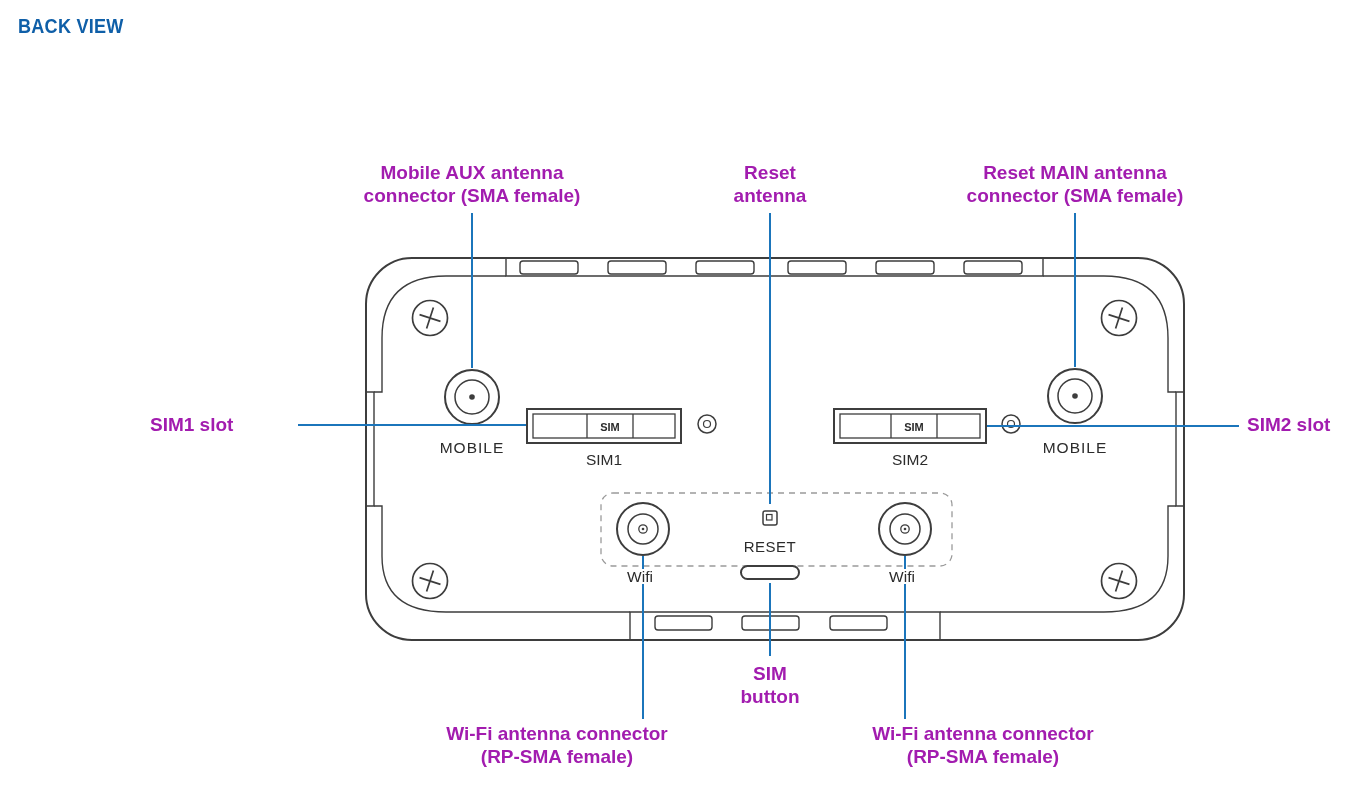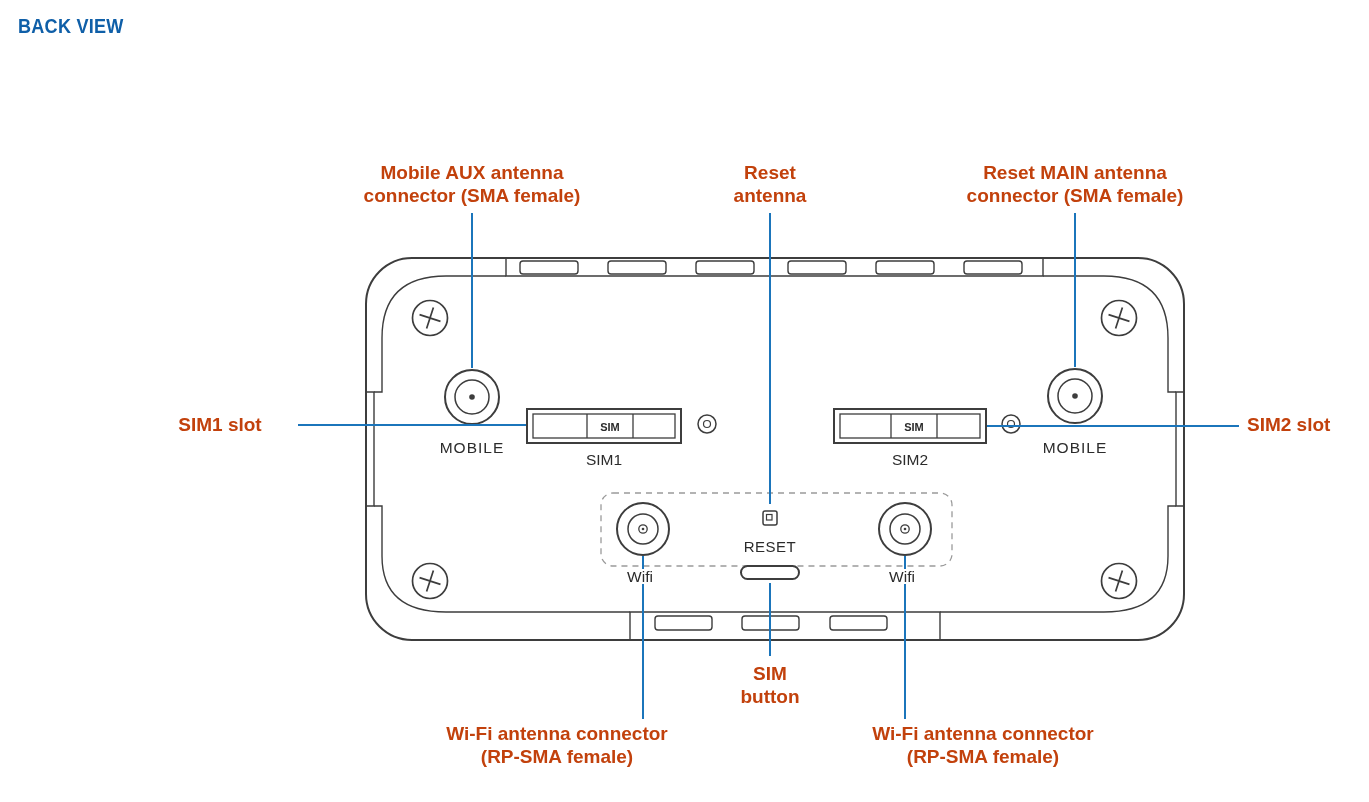--- a/index.html
+++ b/index.html
@@ -20,28 +20,28 @@
     font-weight: 700;
     color: #0f5fa8;
     letter-spacing: 0.3px;
     transform: scaleX(0.86);
     transform-origin: left center;
     white-space: nowrap;
   }
   .diagram-svg { position: absolute; left: 0; top: 0; }
   .callout {
     position: absolute;
-    color: #c2410c;
+    color: #a21caf;
     font-size: 19px;
     font-weight: 700;
     line-height: 23px;
     white-space: nowrap;
   }
   .callout.center { transform: translateX(-50%); text-align: center; }
-  .callout.right-align { text-align: center; }
+  .callout.right-align { text-align: left; }
   .callout.left-align { text-align: left; }
   .dtext {
     font-family: "Liberation Sans", sans-serif;
     fill: #2b2b2b;
     stroke: #ffffff;
     stroke-width: 4px;
     paint-order: stroke;
     text-anchor: middle;
   }
 </style>

